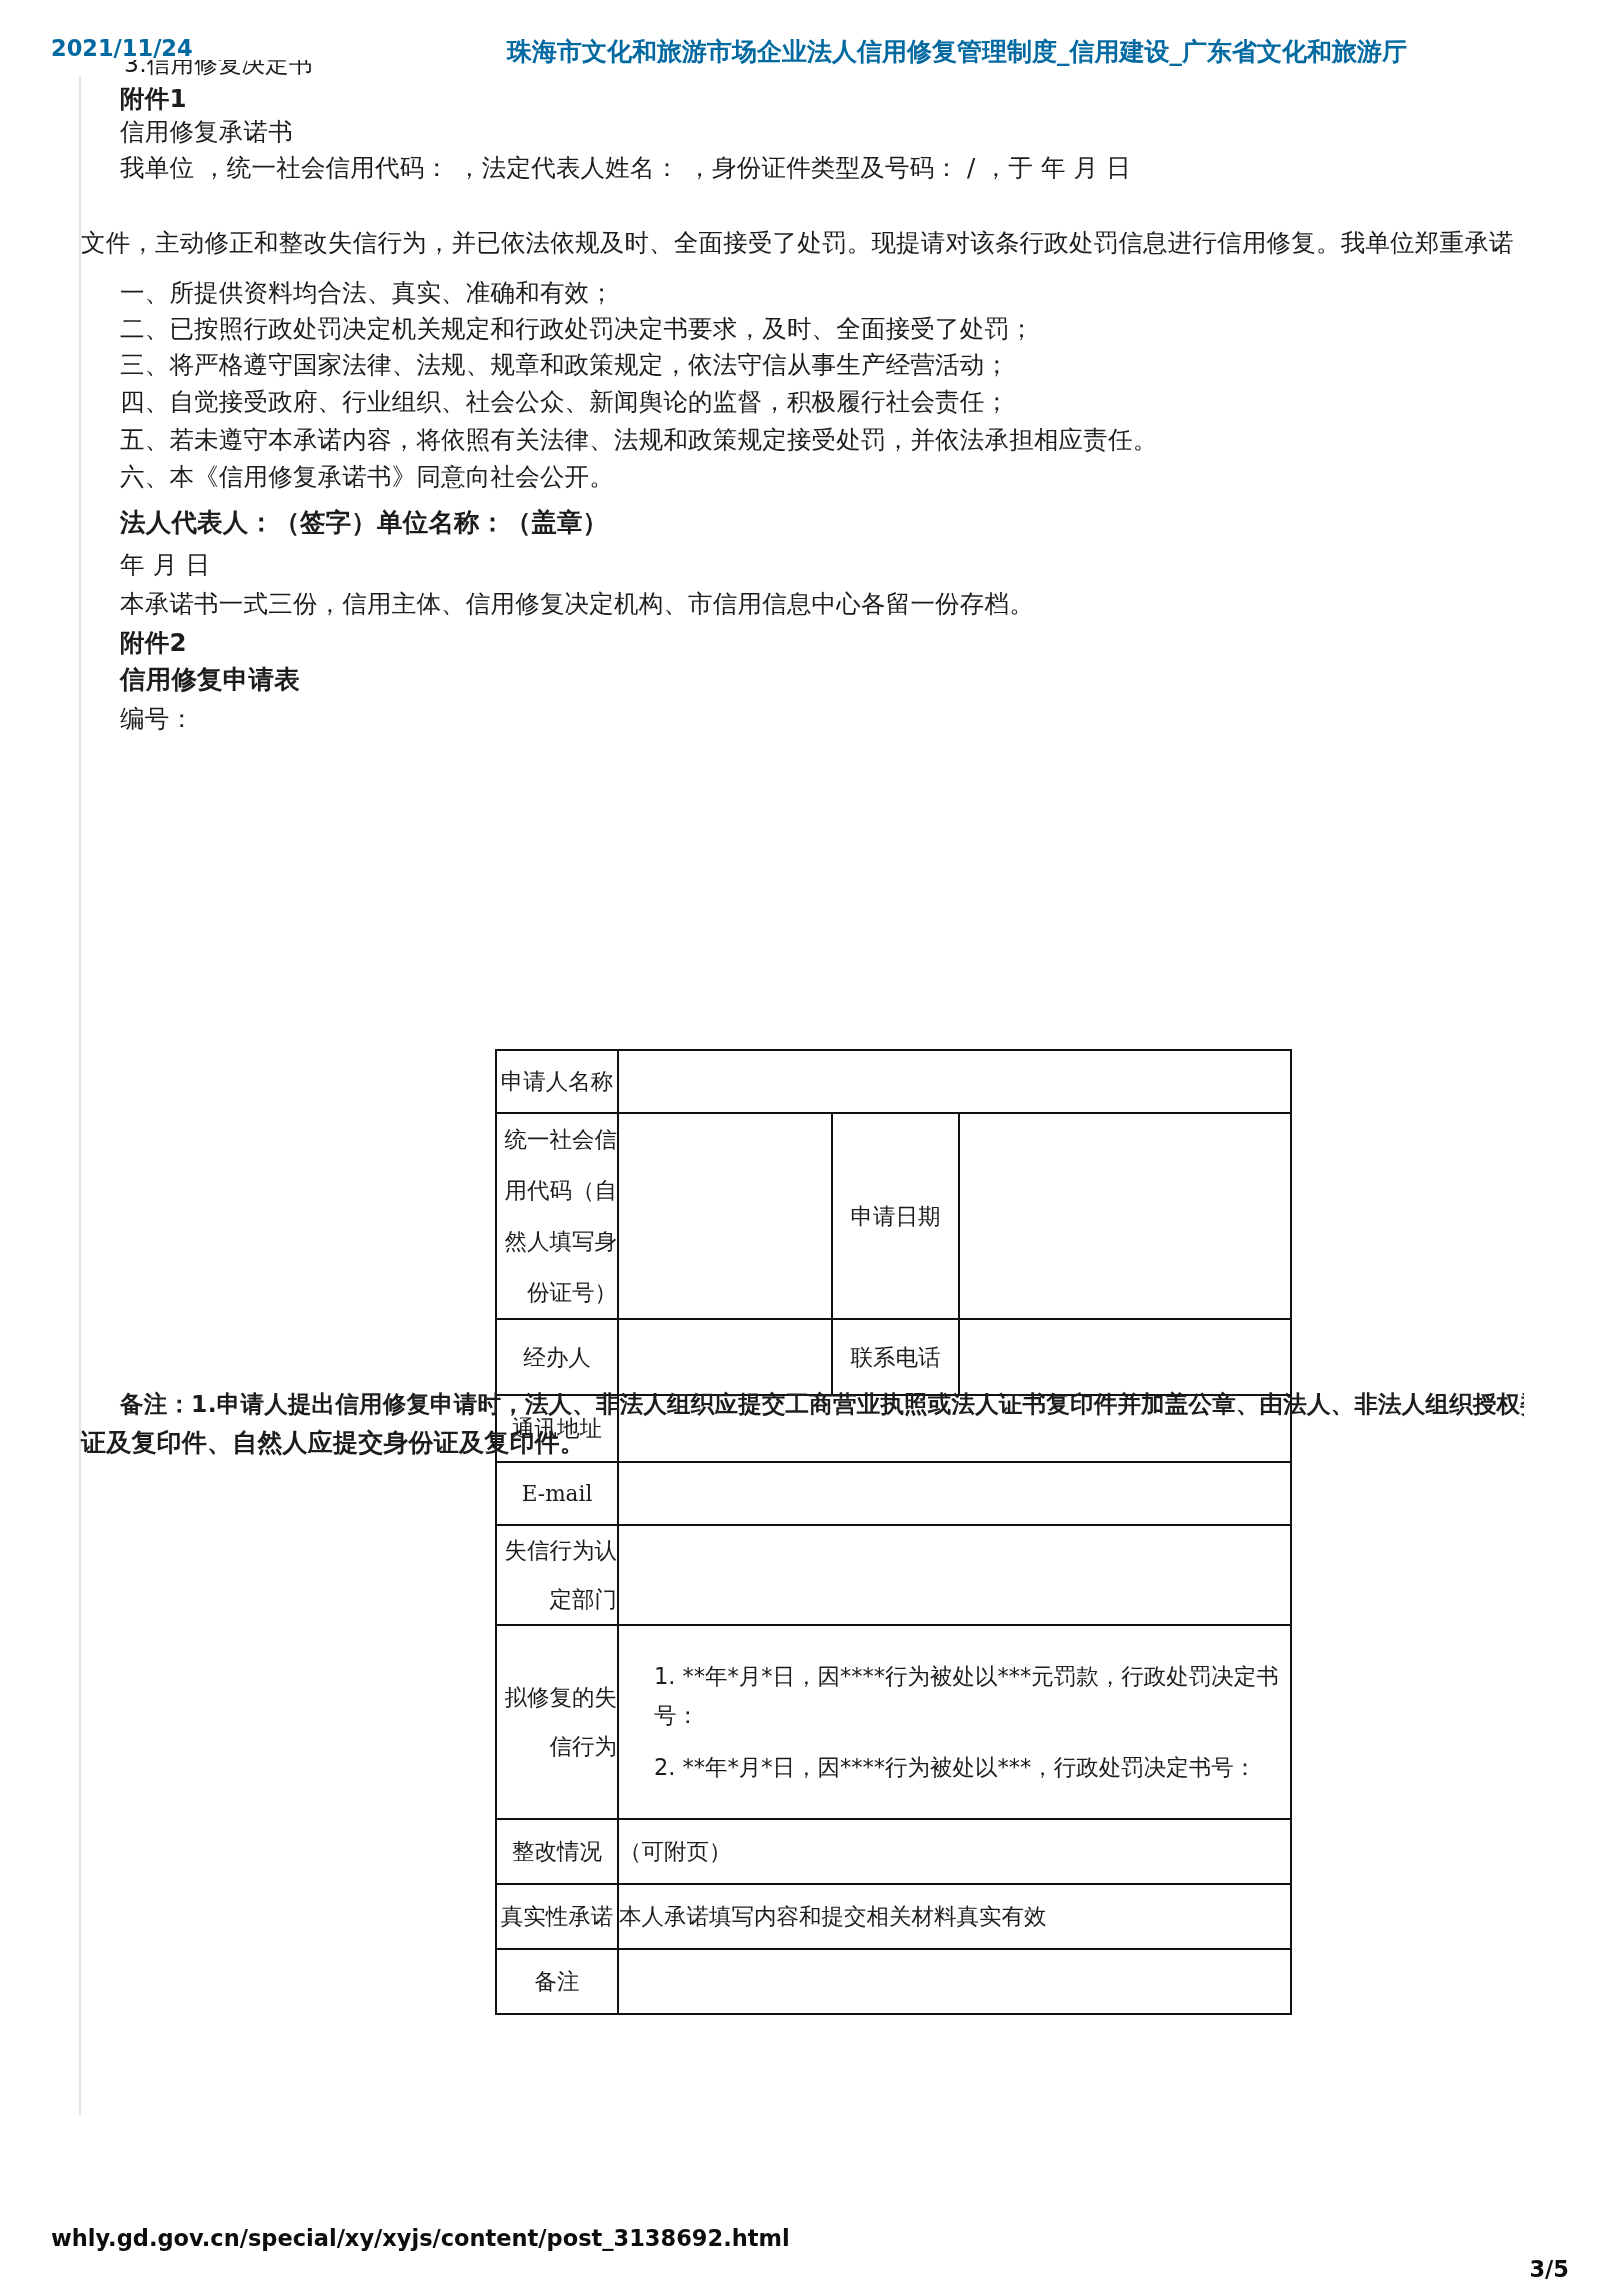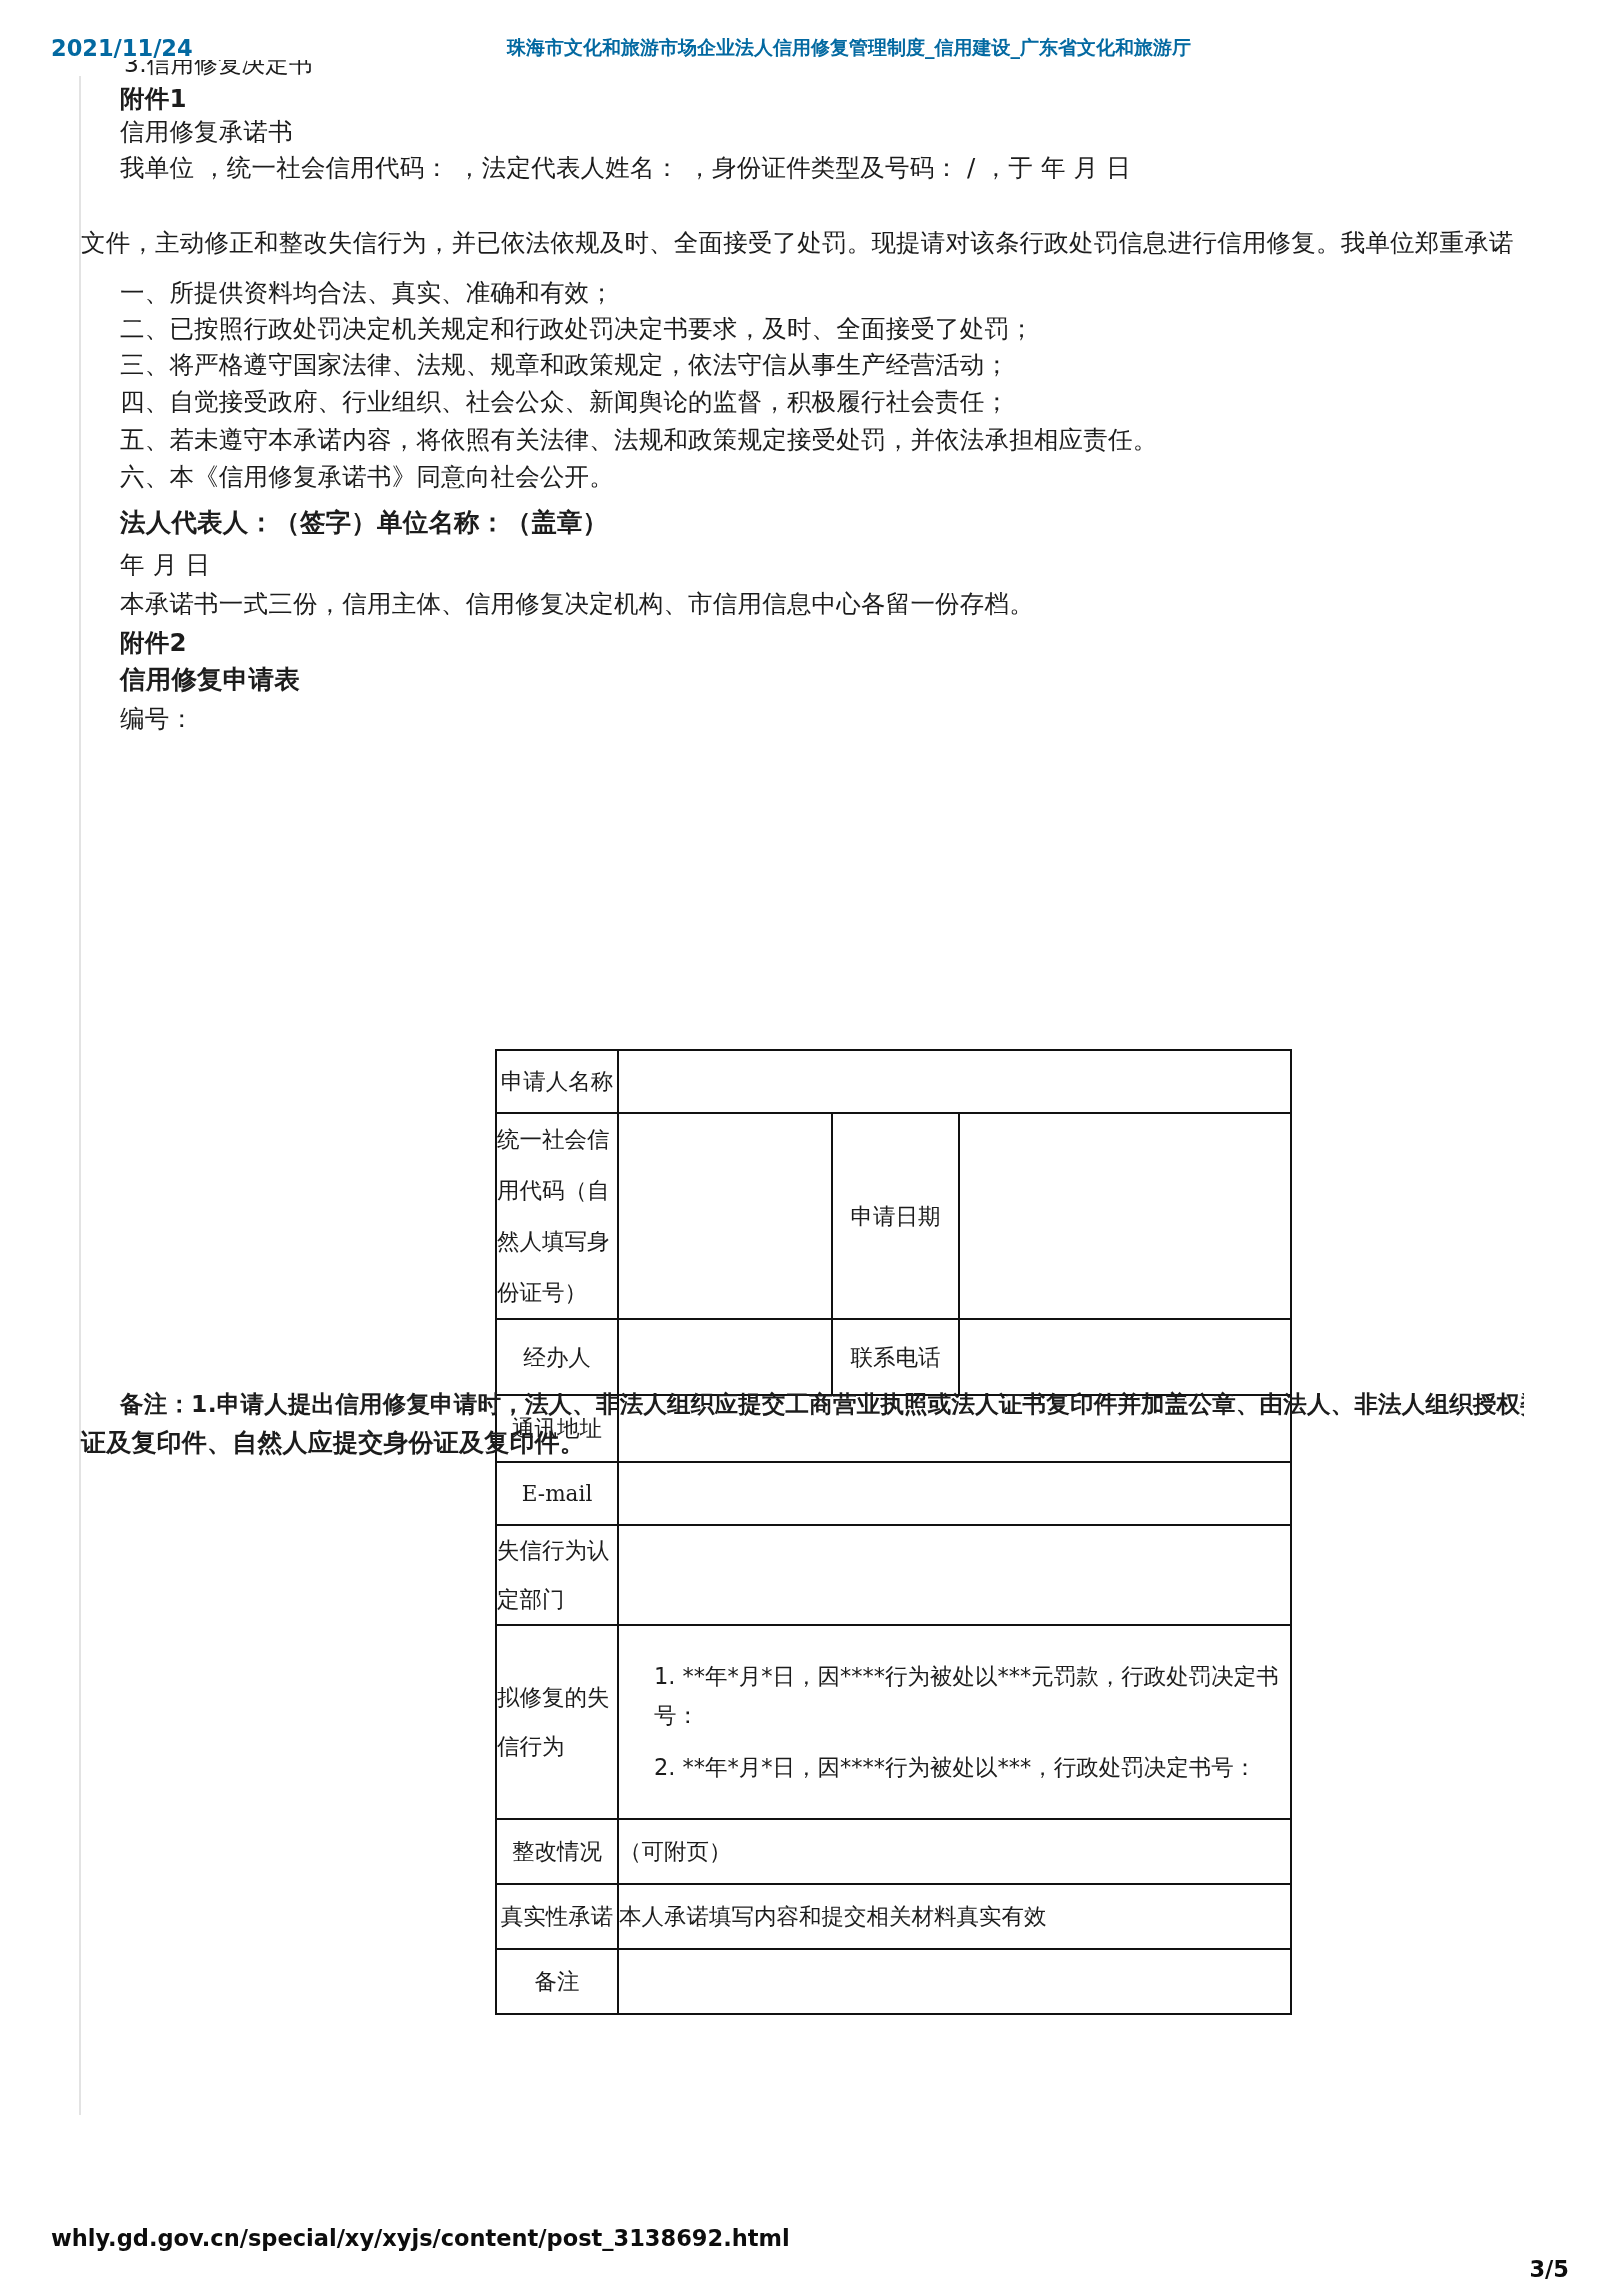--- a/index.html
+++ b/index.html
@@ -37,21 +37,21 @@
     position: absolute;
     left: 51px;
     top: 0;
     white-space: nowrap;
   }
   .print-header .hdr-title {
     position: absolute;
     left: 507px;
     top: 0;
     white-space: nowrap;
-    font-size: 19px;
+    font-size: 25px;
   }
 
   
   .print-footer {
     position: absolute;
     bottom: 35px;
     left: 0;
     width: 1620px;
     height: 33px;
     font-size: 22.5px;
@@ -115,21 +115,21 @@
     color: #1c1c1c;
     padding: 0;
     vertical-align: middle;
     line-height: 39px;
   }
   .lbl {
     text-align: center;
     font-weight: normal;
   }
   .lbl-multi {
-    text-align: left;
+    text-align: right;
     padding: 5.9px 13.7px;
     margin-left: 28px;
   }
   .val { text-align: left; }
   .serif { font-family: "DejaVu Serif", "Liberation Serif", serif; }
 
   .failbehav {
     text-align: left;
     padding: 13.7px 17.6px 17.6px 17.6px;
     line-height: 45px;

